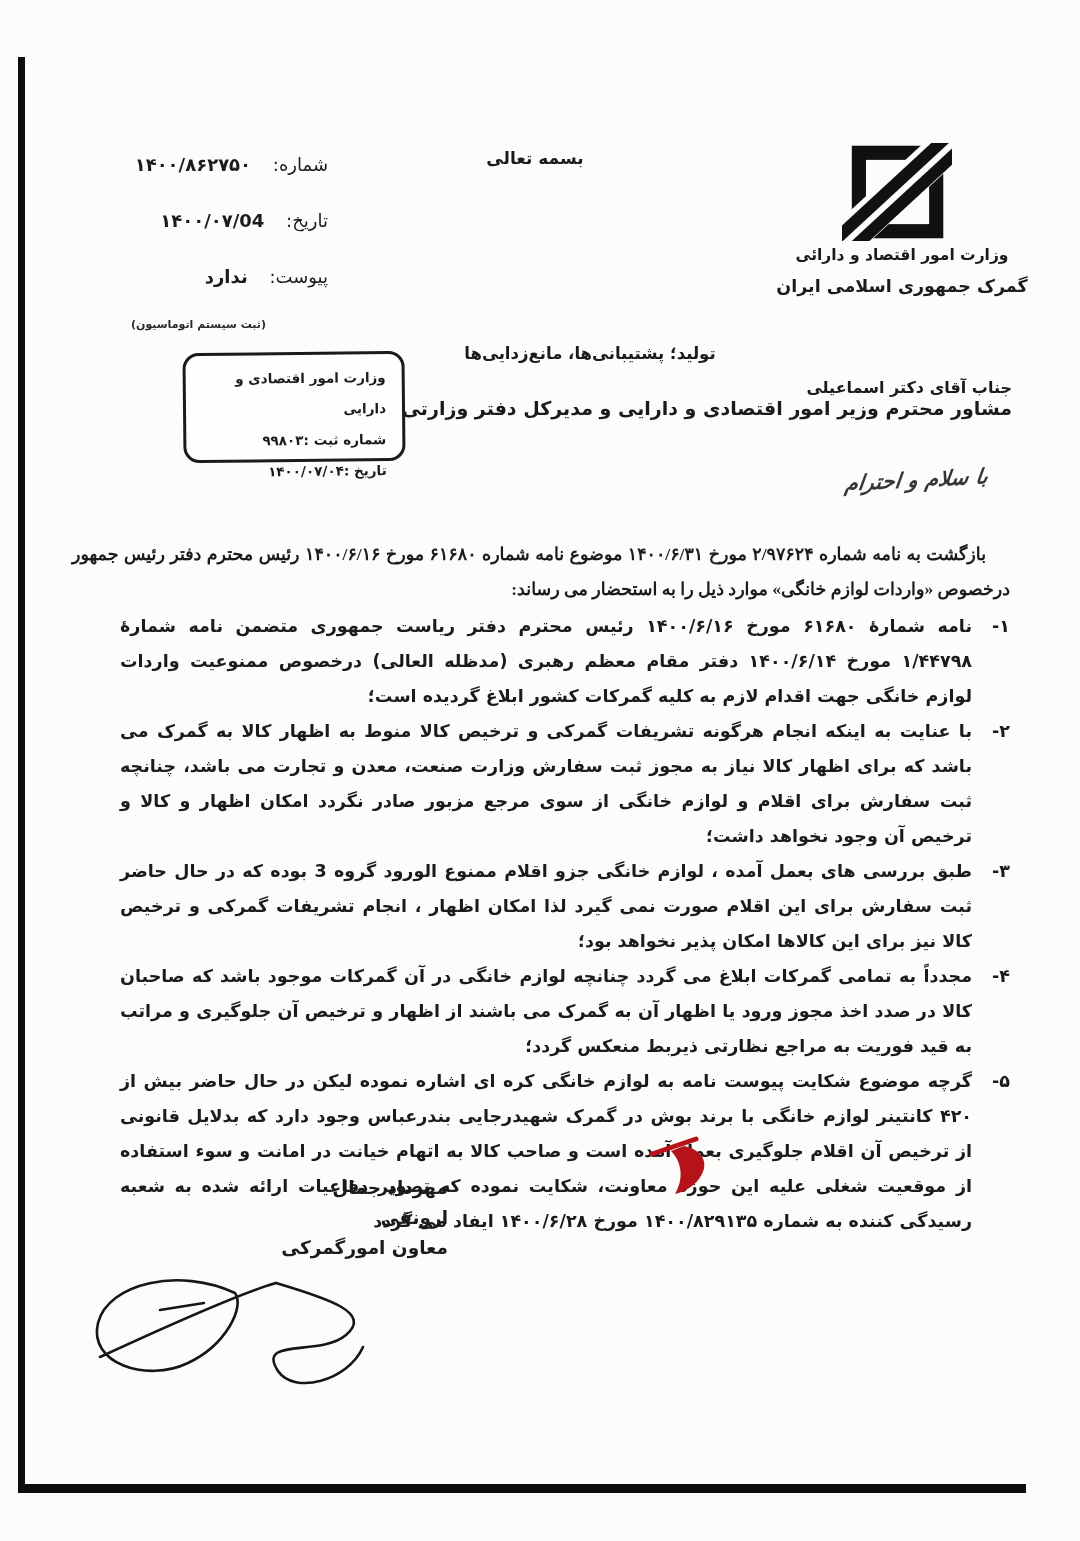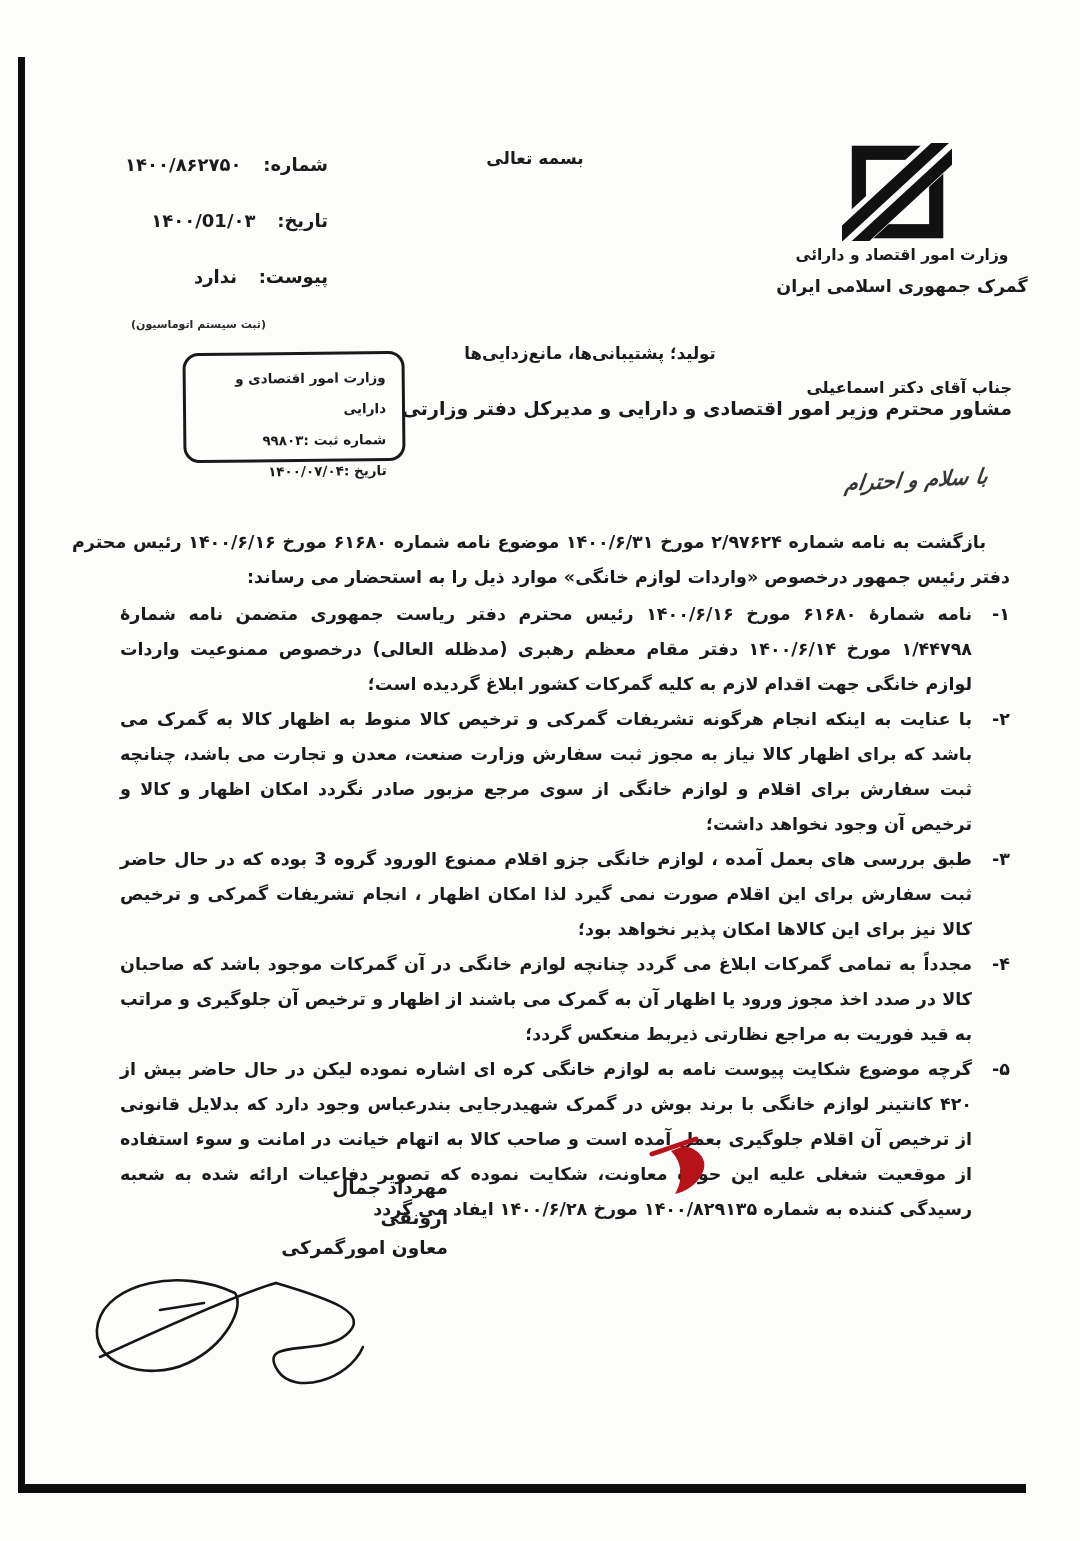--- a/index.html
+++ b/index.html
@@ -15,21 +15,21 @@
   
   .besmeh{position:absolute;top:148px;left:450px;width:170px;text-align:center;
     font-weight:bold;font-size:17px;}
   .logo{position:absolute;top:143px;left:842px;width:110px;height:98px;}
   .ministry{position:absolute;top:240px;left:762px;width:280px;text-align:center;font-weight:bold;}
   .ministry .l1{font-size:15.5px;line-height:30px;}
   .ministry .l2{font-size:17.5px;line-height:32px;}
 
   .meta{position:absolute;top:148px;right:752px;text-align:right;font-size:18px;}
   .meta .row{height:56px;line-height:34px;white-space:nowrap;}
-  .meta .label{font-weight:700;}
+  .meta .label{font-weight:400;}
   .meta .value{margin-right:16px;font-weight:600;}
 
   .slogan{position:absolute;top:308px;left:430px;width:320px;text-align:center;
     font-weight:bold;font-size:16.5px;margin-top:36px;}
 
   
   .stamp-note{position:absolute;top:318px;left:131px;font-size:11px;font-weight:bold;
     color:#2a2a2a;letter-spacing:.5px;}
   .stamp{position:absolute;top:352px;left:183px;width:222px;height:110px;box-sizing:border-box;
     border:3.5px solid #1a1a1a;border-radius:16px;transform:rotate(-.6deg);
@@ -39,21 +39,21 @@
   
   .recipient{position:absolute;top:378px;right:68px;text-align:right;font-weight:bold;}
   .recipient .name{font-size:16px;}
   .recipient .title{font-size:19px;}
   .greeting{position:absolute;top:468px;right:92px;font-size:21px;font-weight:600;
     font-style:italic;transform:rotate(-3deg) skewX(-10deg);opacity:.88;}
 
   
   .letter-body{position:absolute;top:521px;right:70px;width:938px;
     font-size:17.5px;font-weight:600;line-height:35px;text-align:justify;}
-  .intro{text-indent:24px;text-align:justify;text-align-last:right;margin:4px 0 2px 0;}
+  .intro{text-indent:24px;text-align:justify;text-align-last:right;margin:16px 0 2px 0;font-family:Liberation Serif, serif;}
   .item{display:flex;gap:8px;margin:0;}
   .item .num{flex:0 0 30px;}
   .item .text{flex:1;text-align:justify;text-align-last:right;margin-left:48px;}
 
   
   .signature{position:absolute;top:1173px;left:278px;width:170px;text-align:right;
     font-weight:bold;font-size:18.5px;line-height:30px;}
   .sig-scribble{position:absolute;left:80px;top:1255px;width:330px;height:150px;}
   .red-mark{position:absolute;left:640px;top:1130px;width:80px;height:70px;}
 </style>
@@ -80,21 +80,21 @@
     <div class="l2">گمرک جمهوری اسلامی ایران</div>
   </div>
 
   <div class="meta">
     <div class="row">
       <span class="label">شماره:</span>
       <span class="value">۱۴۰۰/۸۶۲۷۵۰</span>
     </div>
     <div class="row">
       <span class="label">تاریخ:</span>
-      <span class="value">۱۴۰۰/01/۰۳</span>
+      <span class="value">۱۴۰۰/۰۷/04</span>
     </div>
     <div class="row">
       <span class="label">پیوست:</span>
       <span class="value">ندارد</span>
     </div>
   </div>
 
   <div class="slogan">تولید؛ پشتیبانی‌ها، مانع‌زدایی‌ها</div>
 
   <div class="stamp-note">(ثبت سیستم اتوماسیون)</div>

